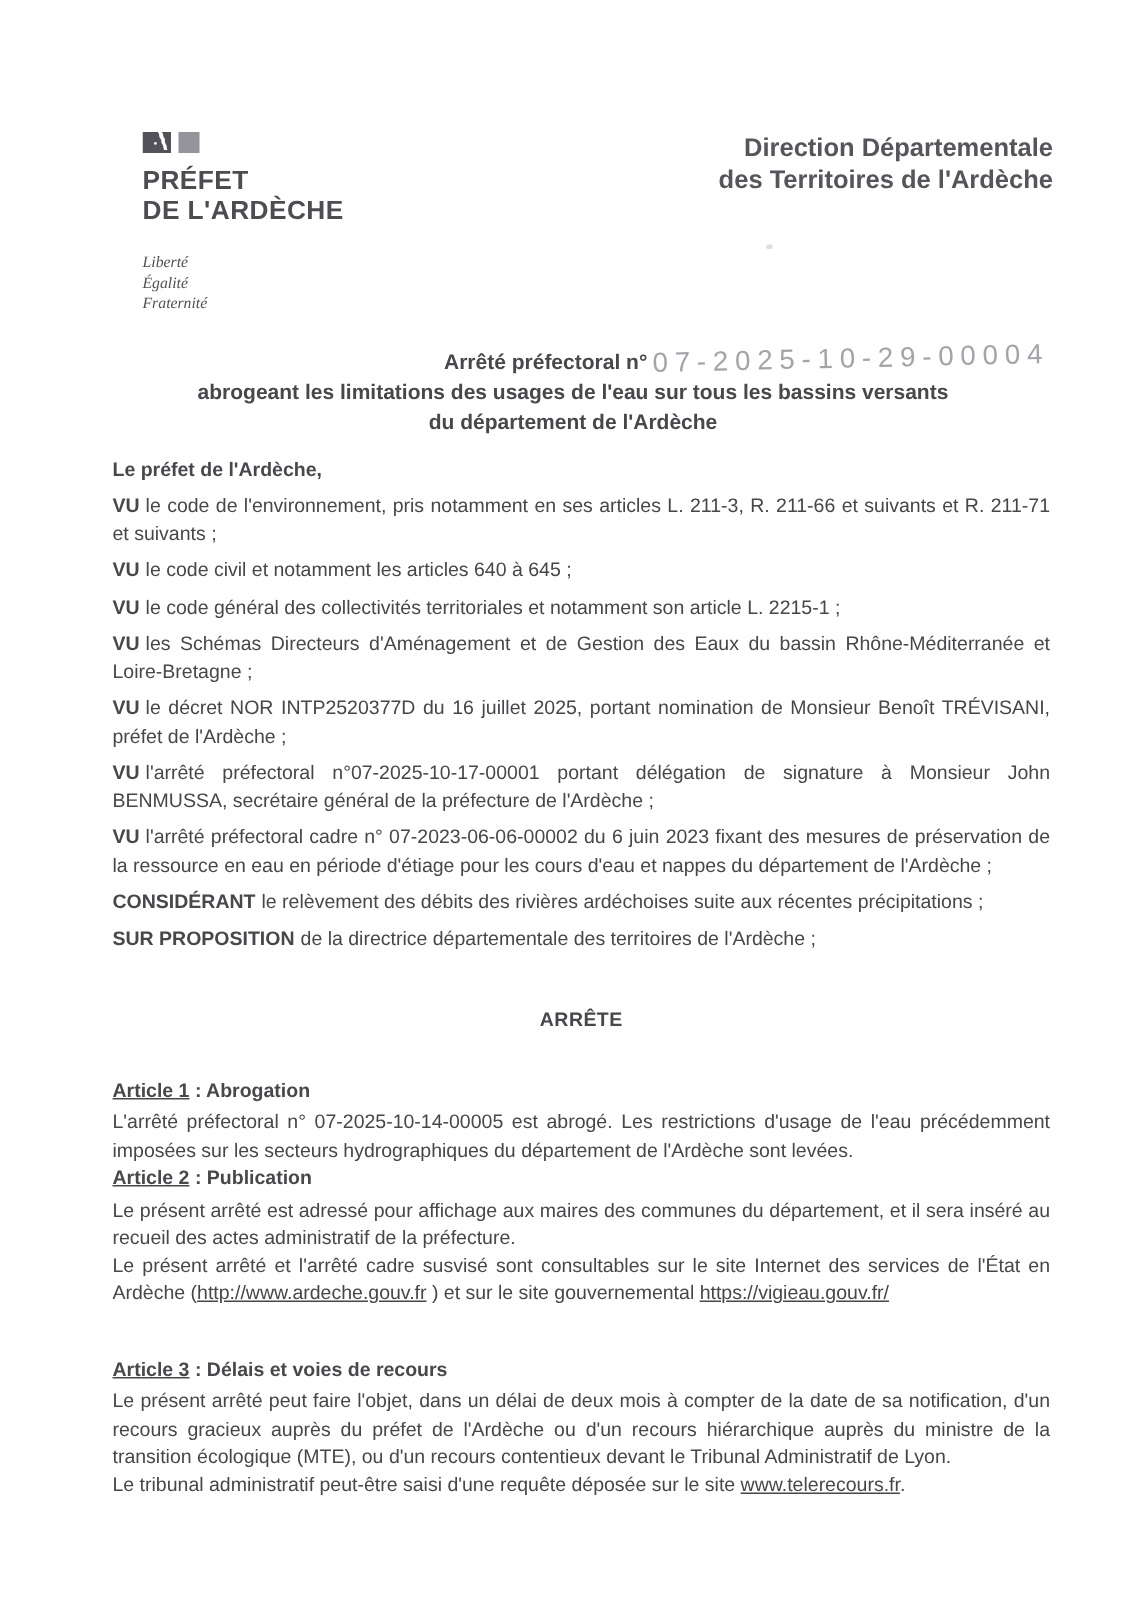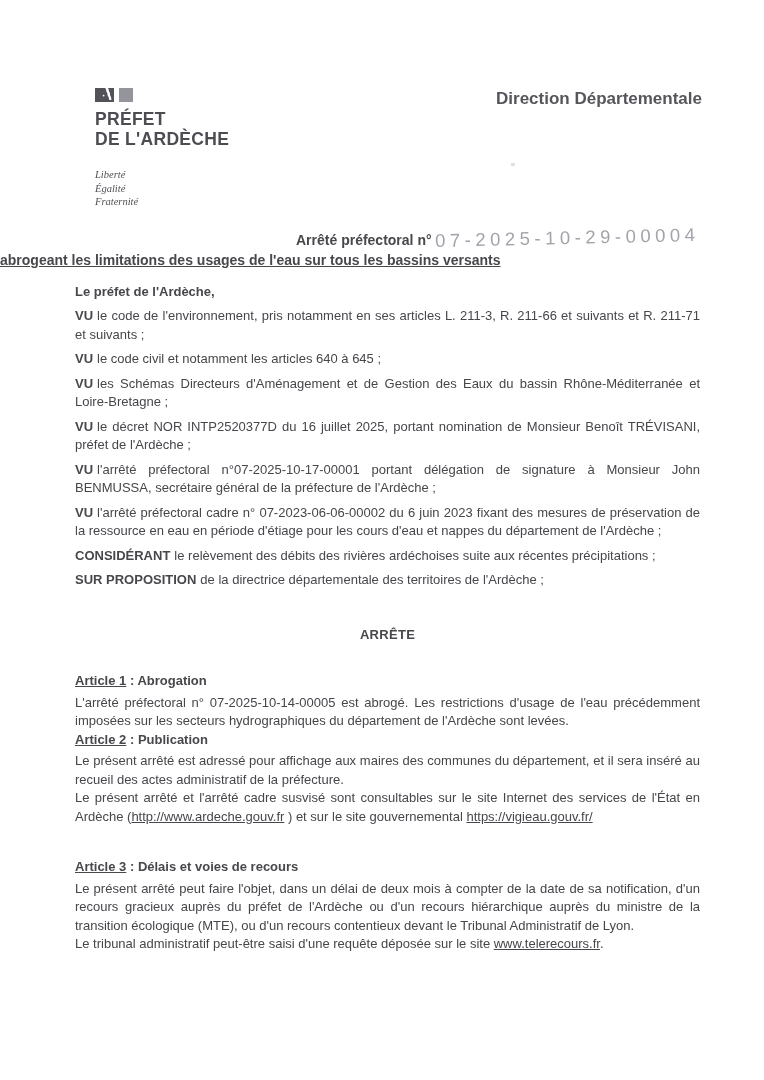--- a/index.html
+++ b/index.html
@@ -23,21 +23,21 @@
   
   .title{margin-top:20px;font-weight:700;font-size:14px;line-height:20px;color:#47474c;}
   .title-line1{padding-left:296px;white-space:nowrap;}
   .handwritten{
     display:inline-block;
     font-weight:400;font-size:18.5px;
     color:#a3a3ab;
     letter-spacing:4.5px;
     transform:rotate(-1.3deg) translateY(-1px);
   }
-  .title-center{text-align:left;text-decoration:underline;}
+  .title-center{text-align:center;}
   
   .bodytext{margin:0 64px 0 75px;font-size:13px;line-height:18.5px;}
   .salutation{margin-top:13px;font-weight:700;color:#47474c;}
   .recital{margin:6px 0 0 0;text-align:justify;}
   .lead{font-weight:700;margin-right:4px;color:#47474c;}
   .decree-heading{margin-top:36px;text-align:center;font-weight:700;font-size:13px;letter-spacing:.3px;color:#47474c;}
   .article{margin-top:28px;}
   .article.tight{margin-top:0;}
   .article.spaced{margin-top:32px;}
   .article-heading{font-weight:700;color:#47474c;}
@@ -64,36 +64,39 @@
       <div class="logo-line">PRÉFET</div>
       <div class="logo-line">DE L'ARDÈCHE</div>
       <div class="motto">
         <div>Liberté</div>
         <div>Égalité</div>
         <div>Fraternité</div>
       </div>
     </div>
     <div class="dept">
       <div>Direction Départementale</div>
+      <div>des Territoires de l'Ardèche</div>
     </div>
   </div>
 
   <div class="speck"></div>
 
   <div class="title">
     <div class="title-line1"><span>Arrêté préfectoral n°</span> <span class="handwritten">07-2025-10-29-00004</span></div>
     <div class="title-center">abrogeant les limitations des usages de l'eau sur tous les bassins versants</div>
+    <div class="title-center">du département de l'Ardèche</div>
   </div>
 
   <div class="bodytext">
 
     <div class="salutation">Le préfet de l'Ardèche,</div>
 
     <p class="recital"><span class="lead">VU</span><span>le code de l'environnement, pris notamment en ses articles L. 211-3, R. 211-66 et suivants et R. 211-71 et suivants ;</span></p>
     <p class="recital"><span class="lead">VU</span><span>le code civil et notamment les articles 640 à 645 ;</span></p>
+    <p class="recital"><span class="lead">VU</span><span>le code général des collectivités territoriales et notamment son article L. 2215-1 ;</span></p>
     <p class="recital"><span class="lead">VU</span><span>les Schémas Directeurs d'Aménagement et de Gestion des Eaux du bassin Rhône-Méditerranée et Loire-Bretagne ;</span></p>
     <p class="recital"><span class="lead">VU</span><span>le décret NOR INTP2520377D du 16 juillet 2025, portant nomination de Monsieur Benoît TRÉVISANI, préfet de l'Ardèche ;</span></p>
     <p class="recital"><span class="lead">VU</span><span>l'arrêté préfectoral n°07-2025-10-17-00001 portant délégation de signature à Monsieur John BENMUSSA, secrétaire général de la préfecture de l'Ardèche ;</span></p>
     <p class="recital"><span class="lead">VU</span><span>l'arrêté préfectoral cadre n° 07-2023-06-06-00002 du 6 juin 2023 fixant des mesures de préservation de la ressource en eau en période d'étiage pour les cours d'eau et nappes du département de l'Ardèche ;</span></p>
     <p class="recital"><span class="lead">CONSIDÉRANT</span><span>le relèvement des débits des rivières ardéchoises suite aux récentes précipitations ;</span></p>
     <p class="recital"><span class="lead">SUR PROPOSITION</span><span>de la directrice départementale des territoires de l'Ardèche ;</span></p>
 
     <div class="decree-heading">ARRÊTE</div>
 
     <div class="article">

